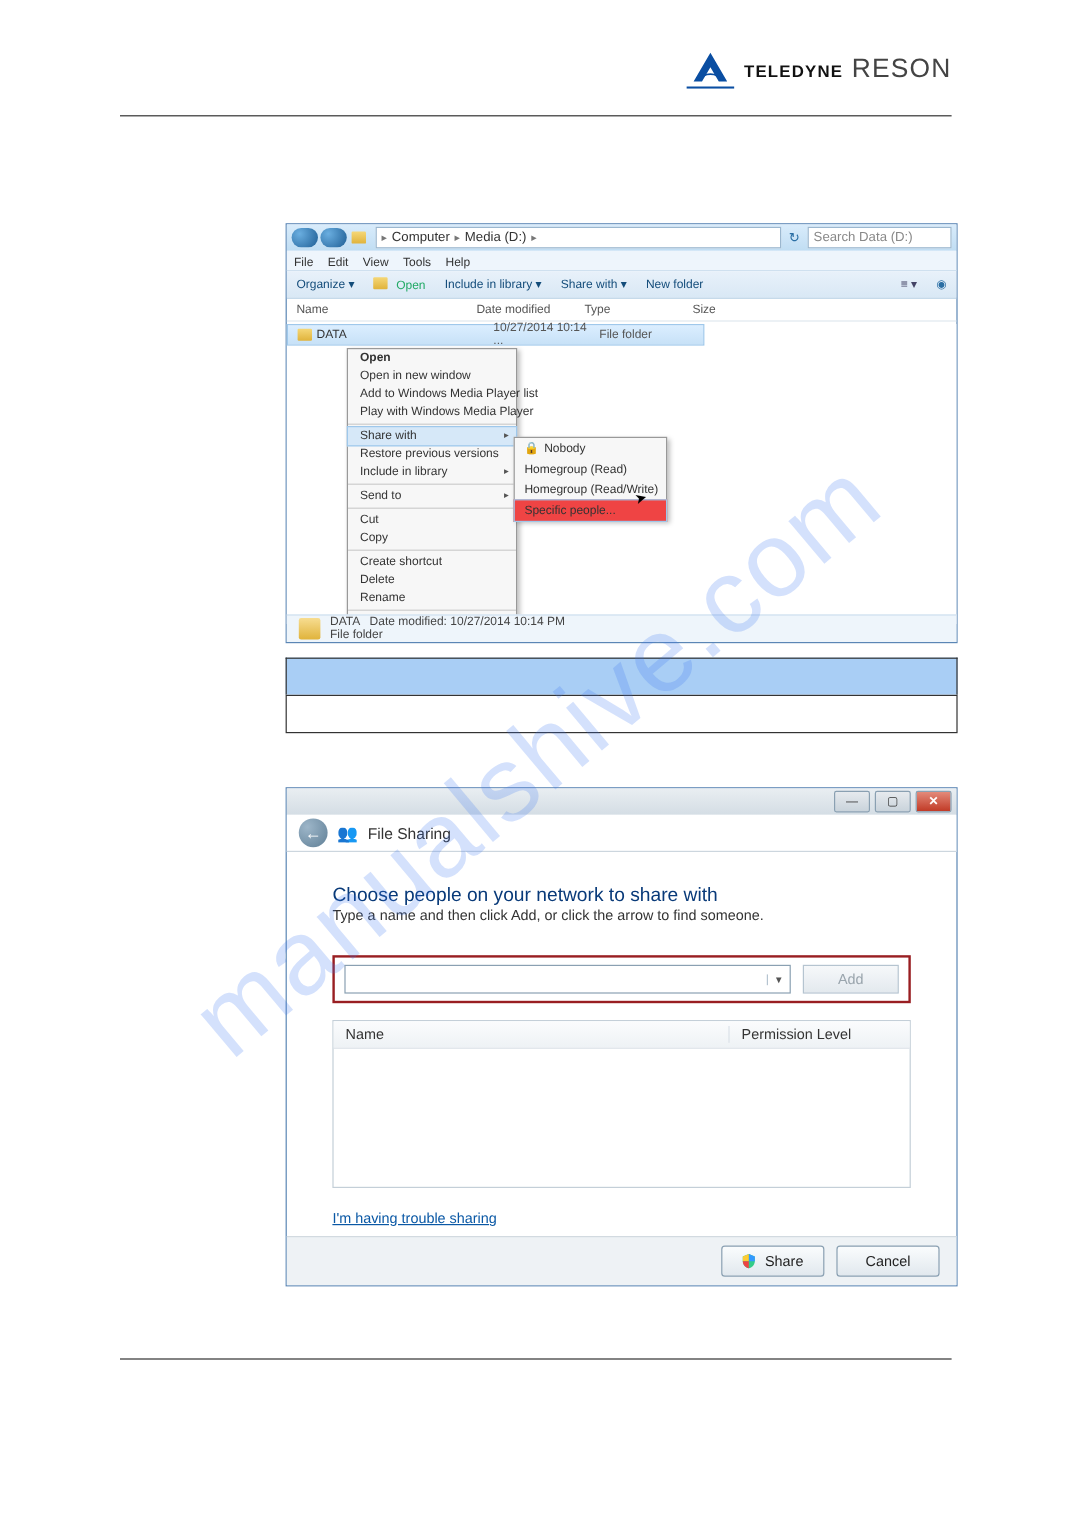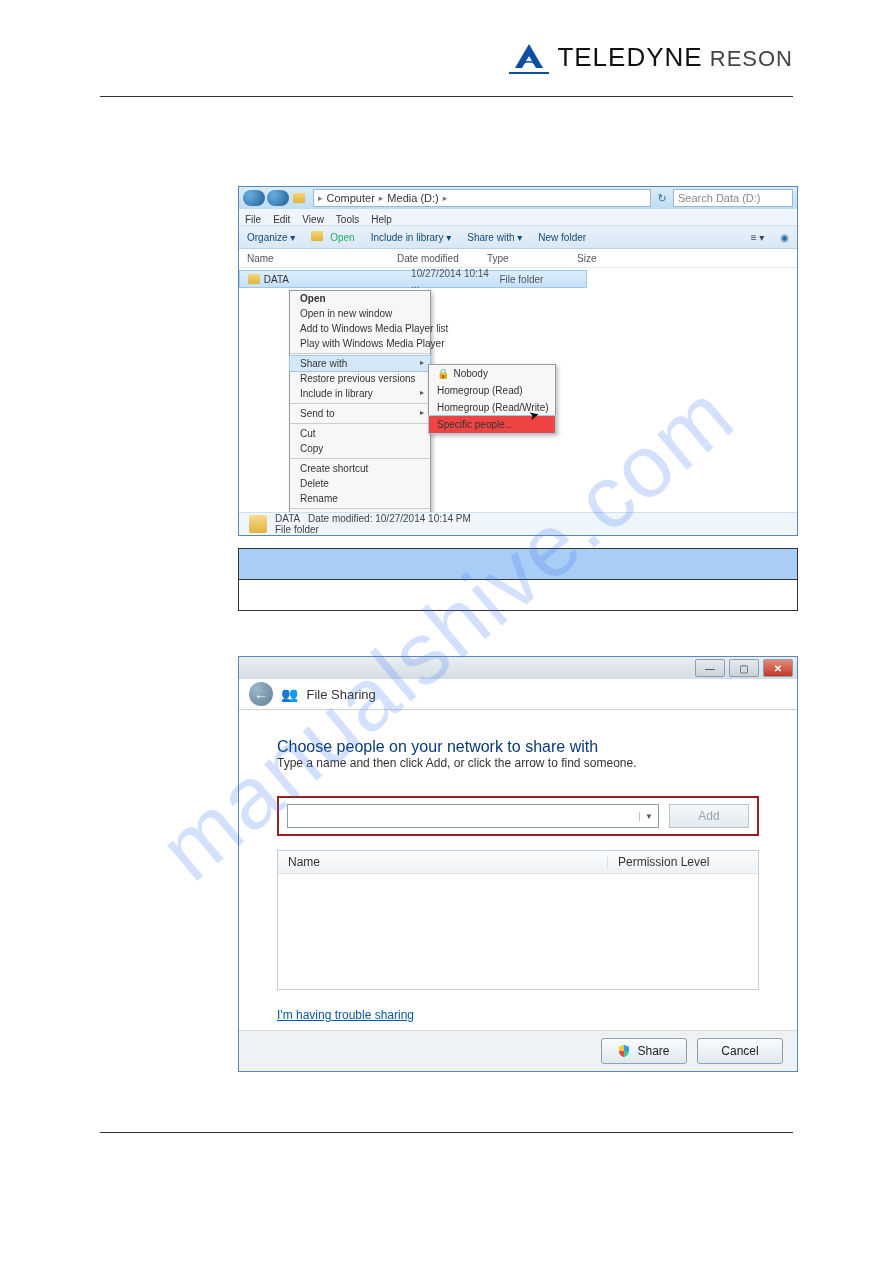--- a/index.html
+++ b/index.html
@@ -34,21 +34,21 @@
   
   .doc-header {
     position: absolute;
     top: 40px;
     right: 100px;
     display: flex;
     align-items: center;
     gap: 8px;
   }
   .logo-mark svg { display:block; }
-  .logo-text .bold { font-weight: 400; font-size: 26px; letter-spacing: 1px; color: #111; }
+  .logo-text .bold { font-weight: 700; font-size: 14px; letter-spacing: 1px; color: #111; }
   .logo-text .thin { font-weight: 300; font-size: 22px; letter-spacing: 1px; color: #444; }
   .header-rule {
     position: absolute;
     left: 100px; right: 100px;
     top: 96px;
     border-top: 1px solid #333;
   }
 
   
   .explorer {

